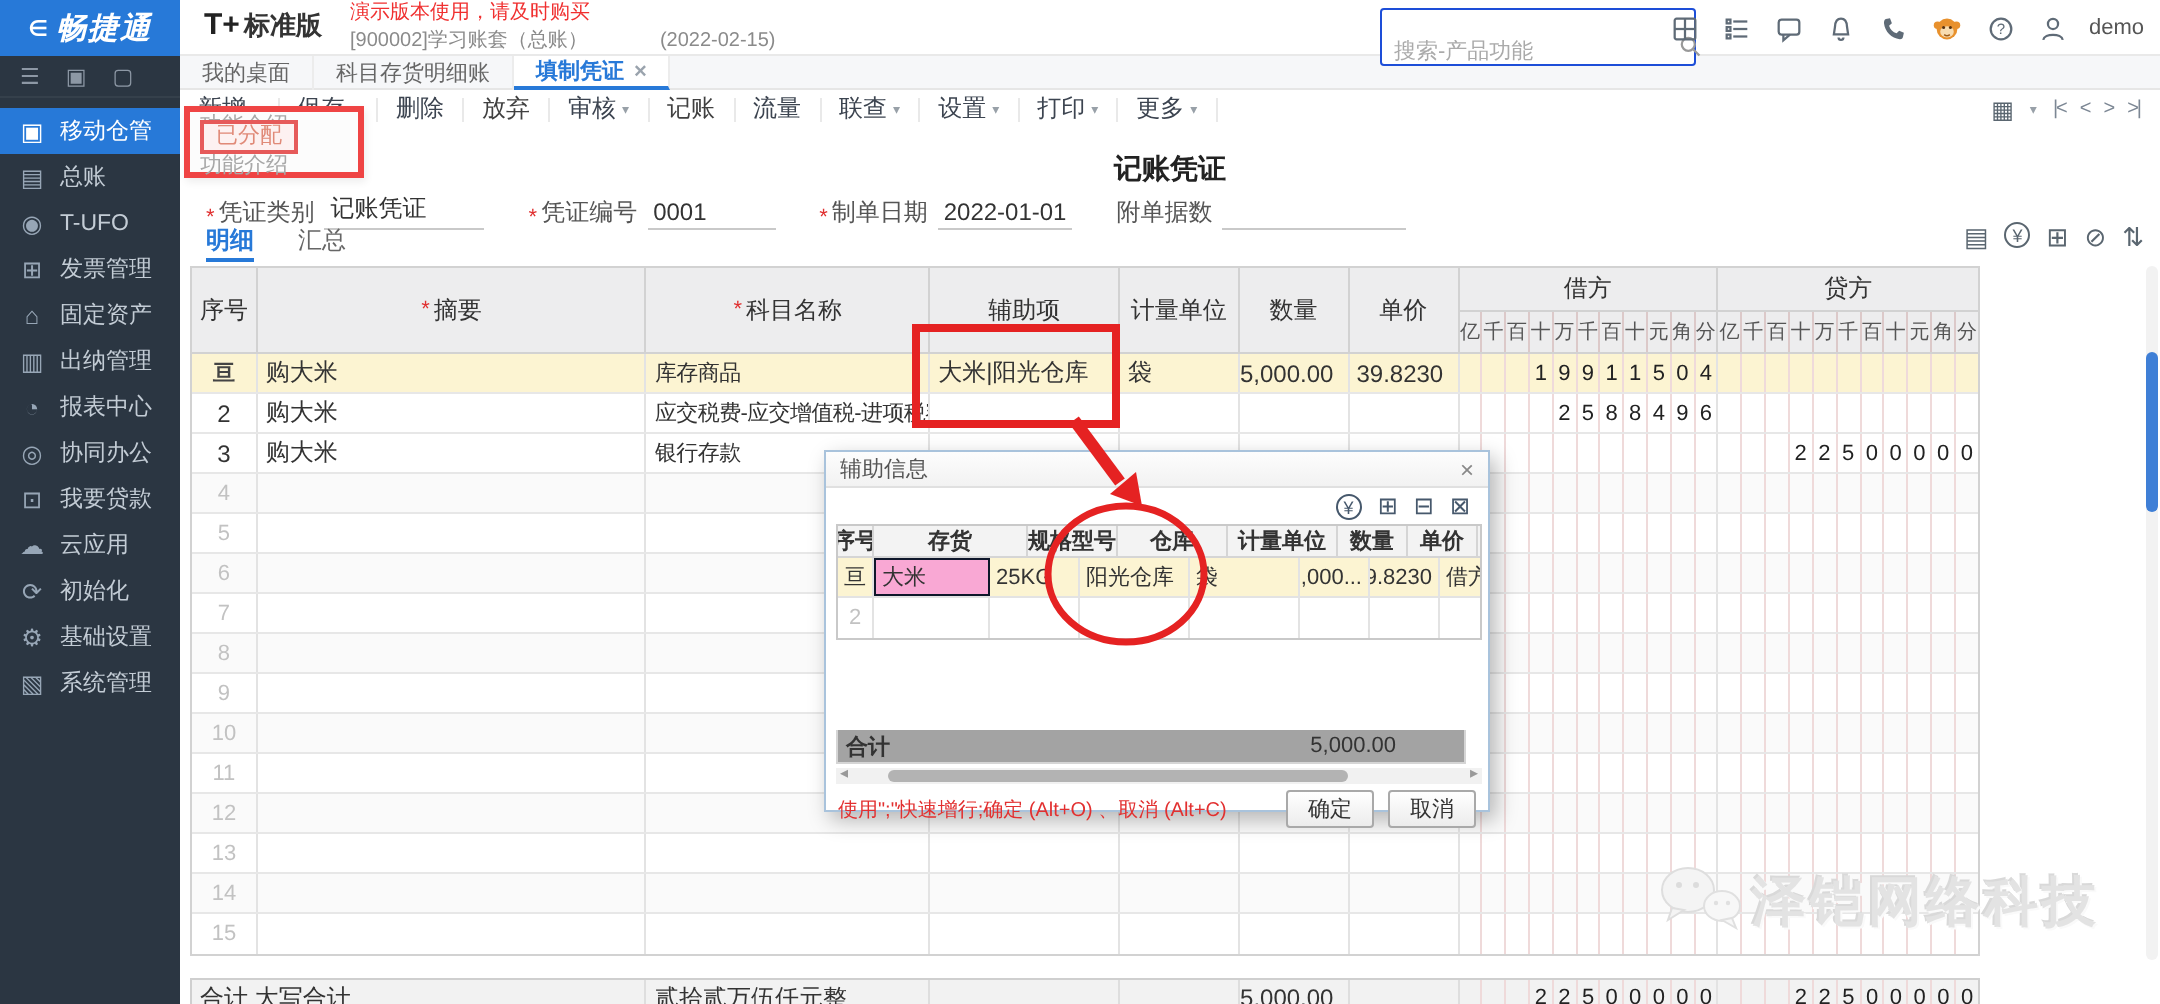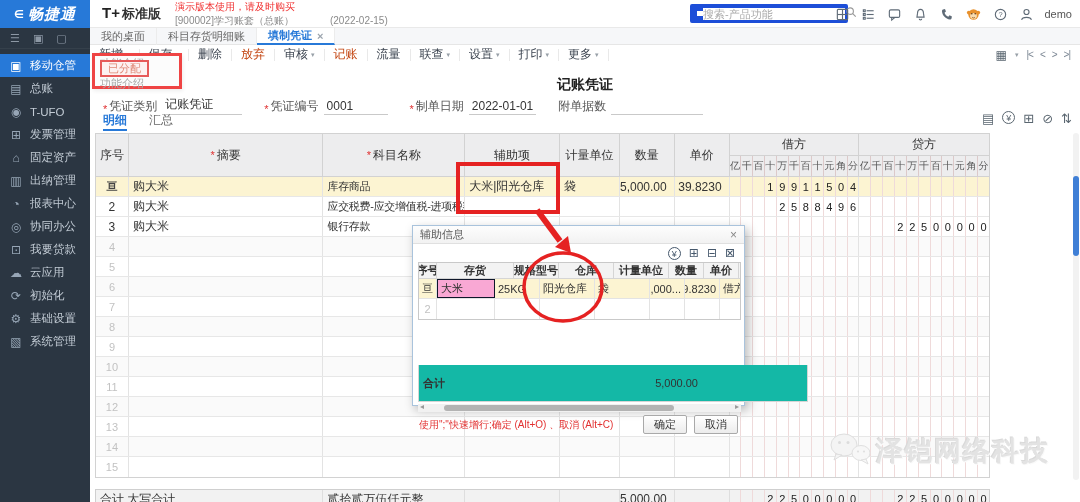--- a/index.html
+++ b/index.html
@@ -9,21 +9,21 @@
 
   
   .topbar { position:absolute; left:0; top:0; width:1080px; height:28px; background:#fff; border-bottom:1px solid #e9e9e9; z-index:15; }
   .logo-box { position:absolute; left:0; top:0; width:90px; height:28px; background:#2779d8; color:#fff; display:flex; align-items:center; justify-content:center; font-style:italic; font-weight:bold; font-size:15px; letter-spacing:1px; }
   .logo-mark { font-style:normal; font-size:11px; margin-right:3px; }
   .product { position:absolute; left:102px; top:4px; font-weight:bold; font-size:15px; color:#222; }
   .edition { font-weight:bold; font-size:13px; color:#333; margin-left:2px; }
   .notice-block { position:absolute; left:175px; top:1px; line-height:12px; }
   .demo-notice { color:#f03030; font-size:10px; }
   .account-line { color:#8a8a8a; font-size:10px; display:flex; gap:36px; margin-top:2px; }
-  .search-box { position:absolute; left:690px; top:4px; width:158px; height:19px; border:7px solid #1d4ed8; border-radius:2px; display:flex; align-items:center; padding:0 6px; background:#fff; }
+  .search-box { position:absolute; left:690px; top:4px; width:158px; height:29px; border:1px solid #1d4ed8; border-radius:2px; display:flex; align-items:flex-end; padding:0 6px; background:#fff; }
   .search-box input { border:none; outline:none; flex:1; font-size:11px; color:#555; font-family:inherit; }
   .search-box input::placeholder { color:#aaa; }
   .top-icons { position:absolute; right:8px; top:0; height:28px; display:flex; align-items:center; gap:10px; }
   #icon-slot { display:flex; align-items:center; gap:11px; }
   #icon-slot .tbicon { display:flex; align-items:center; cursor:pointer; }
   .username { font-size:11px; color:#555; }
 
   
   .sidebar { position:absolute; left:0; top:28px; width:90px; height:474px; background:#2b3642; z-index:14; }
   .side-top { height:21px; display:flex; align-items:center; gap:13px; padding:0 10px; color:#8d98a5; font-size:11px; border-bottom:1px solid rgba(255,255,255,0.05); }
@@ -36,21 +36,21 @@
   
   .tabbar { position:absolute; left:90px; top:28px; width:990px; height:17px; background:#f6f7f9; border-bottom:1px solid #e6e6e6; display:flex; align-items:stretch; font-size:11px; color:#666; z-index:10;flex-direction:column; }
   .tab { display:flex; align-items:center; gap:5px; padding:0 11px; border-right:1px solid #ececec; cursor:pointer; }
   .tab.active { background:#fff; color:#2779d8; font-weight:bold; border-bottom:2px solid #2779d8; }
   .tab-x { color:#9aa3ad; font-size:11px; }
   .tabbar-right { margin-left:auto; display:flex; align-items:center; gap:12px; padding-right:12px; color:#8a9199; font-size:12px; }
 
   
   .toolbar { position:absolute; left:90px; top:45px; width:990px; height:19px; display:flex; align-items:center; font-size:12px; color:#3c4450; background:#fff; z-index:10; }
   .tb-item { display:flex; align-items:center; gap:3px; padding:0 9px; height:12px; border-right:1px solid #e9e9e9; cursor:pointer; white-space:nowrap; }
-  .tb-item.disabled { color:#c2410c; cursor:default; }
+  .tb-item.disabled { color:#404040; cursor:default; }
   .caret { font-size:7px; color:#98a0a8; }
   .toolbar-right { margin-left:auto; display:flex; align-items:center; gap:8px; padding-right:10px; color:#5a6670; }
   .nav-glyph { font-size:10px; color:#7c8794; letter-spacing:-1px; cursor:pointer; }
 
   
   .anno-panel { position:absolute; left:92px; top:53px; width:90px; height:36px; background:#fcfcfc; border:3px solid #ef4444; box-shadow:1px 2px 4px rgba(0,0,0,0.07); padding:1px 5px; font-size:11px; color:#a8a8a8; z-index:20; }
   .anno-panel div { line-height:13px; }
   .anno-panel .l2 { margin-top:7px; }
   .anno-badge { position:absolute; left:100px; top:60px; border:2px solid #e65a5a; background:#fdf1f1; color:#e08a78; font-size:11px; line-height:13px; padding:0 6px; z-index:21;text-align:right; }
 
@@ -112,21 +112,21 @@
   .d-hrow .dhc { display:flex; align-items:center; justify-content:center; border-right:1px solid #d5d5d5; overflow:hidden; white-space:nowrap; flex:none; }
   .d-row { display:flex; height:20px; border-bottom:1px solid #e3e3e3; font-size:11px; background:#fff; }
   .d-row.hl { background:#fcf4d2; }
   .d-row:last-child { border-bottom:none; }
   .d-row .ddc { display:flex; align-items:center; border-right:1px solid #e3e3e3; padding:0 3px; overflow:hidden; white-space:nowrap; flex:none; }
   .d-row .ddc.center { justify-content:center; padding:0; }
   .d-row .ddc.num { justify-content:flex-end; }
   .d-row .ddc.focus-cell { background:#f9a8d4; border:1px solid #0f172a; }
   .d-row .ddc.empty-no { color:#c2c2c2; }
   .d-spacer { height:45px; }
-  .d-total { margin:0 5px; width:390px; height:15px; background:#14b8a6; border:1px solid #d5d5d5; border-top:none; display:flex; align-items:center; font-size:11px; font-weight:bold; color:#333; padding:18px 4px; }
+  .d-total { margin:0 5px; width:315px; height:15px; background:#a3a3a3; border:1px solid #d5d5d5; border-top:none; display:flex; align-items:center; font-size:11px; font-weight:bold; color:#333; padding:8px 4px; }
   .d-total .tq { width:253px; text-align:right; font-weight:normal; }
   .d-scroll { margin:2px 5px 0; width:323px; height:8px; background:#f1f1f1; position:relative; }
   .d-scroll .thumb { position:absolute; left:26px; top:1px; width:230px; height:6px; background:#b3b3b3; border-radius:3px; }
   .d-scroll .ar { position:absolute; top:-2px; font-size:8px; color:#999; }
   .d-scroll .ar.l { left:2px; } .d-scroll .ar.r { right:2px; }
   .d-footer { display:flex; align-items:center; padding:3px 6px 0; }
   .d-hint { color:#e23030; font-size:10px; white-space:nowrap; }
   .d-btns { margin-left:auto; display:flex; gap:7px; }
   .d-btn { border:1px solid #a9a9a9; border-radius:2px; background:linear-gradient(#ffffff,#ececec); font-size:11px; color:#333; padding:1px 10px; cursor:pointer; font-family:inherit; }
 

